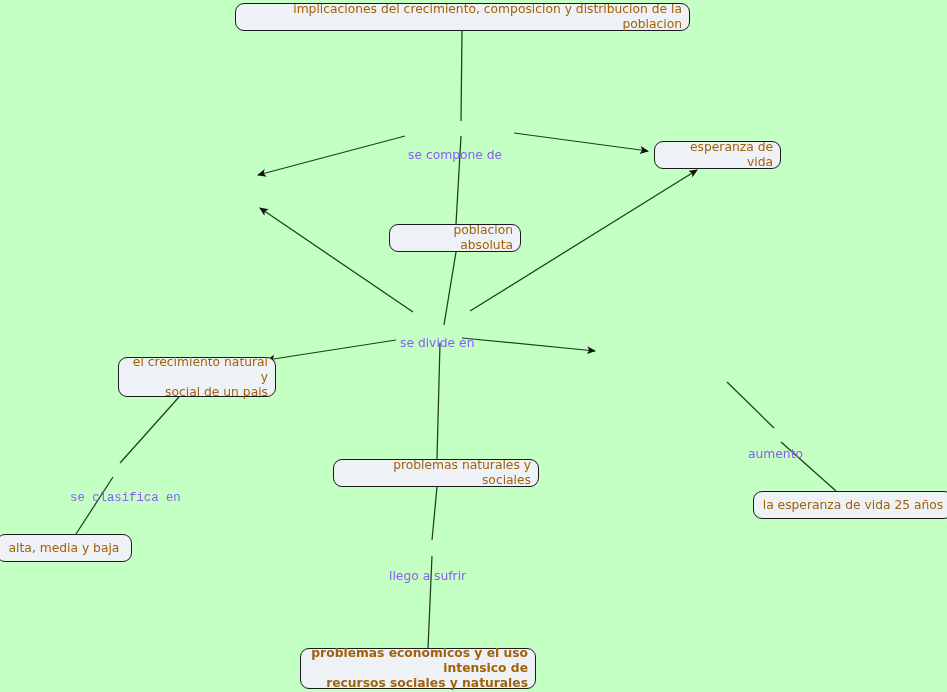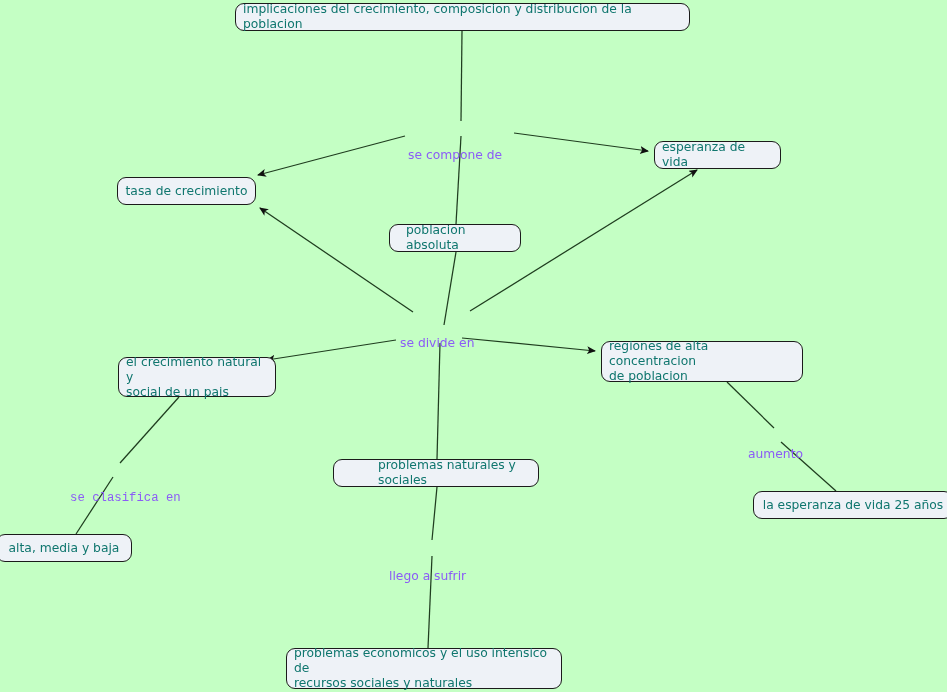--- a/index.html
+++ b/index.html
@@ -27,22 +27,22 @@
   }
   .node {
     position: absolute;
     box-sizing: border-box;
     background: #eef2f7;
     border: 1.4px solid #1b1b1b;
     border-radius: 9px;
     display: flex;
     align-items: center;
     justify-content: center;
-    text-align: left;
-    color: #0f766e;
+    text-align: right;
+    color: #a16207;
     font-size: 12.3px;
     line-height: 15px;
     padding: 2px 7px;
     white-space: pre-line;
   }
   .link-label {
     position: absolute;
     color: #8b5cf6;
     font-size: 12.3px;
     line-height: 14px;
@@ -95,37 +95,34 @@
       <line x1="437" y1="487" x2="432" y2="540"></line>
 
       <line x1="432" y1="556" x2="428" y2="648"></line>
     </g>
   </svg>
 
   <div class="node" style="left:235px; top:3px; width:455px; height:28px;">implicaciones del crecimiento, composicion y distribucion de la poblacion</div>
 
   <div class="node" style="left:654px; top:141px; width:127px; height:28px;">esperanza de vida</div>
 
-  <div class="node" style="left:117px; top:177px; width:139px; height:28px;">tasa de crecimiento</div>
 
   <div class="node" style="left:389px; top:224px; width:132px; height:28px;padding-left:16px;">poblacion absoluta</div>
 
   <div class="node" style="left:118px; top:357px; width:158px; height:40px;">el crecimiento natural y
 social de un pais</div>
 
-  <div class="node" style="left:601px; top:341px; width:202px; height:41px;">regiones de alta concentracion
-de poblacion</div>
 
   <div class="node" style="left:333px; top:459px; width:206px; height:28px;padding-left:44px;">problemas naturales y sociales</div>
 
   <div class="node" style="left:753px; top:491px; width:200px; height:28px;">la esperanza de vida 25 años</div>
 
   <div class="node" style="left:-4px; top:534px; width:136px; height:28px;">alta, media y baja</div>
 
-  <div class="node" style="left:286px; top:648px; width:276px; height:41px;">problemas economicos y el uso intensico de
+  <div class="node" style="left:300px; top:648px; width:236px; height:41px;font-weight:bold;">problemas economicos y el uso intensico de
 recursos sociales y naturales</div>
 
   <div class="link-label" style="left:408px; top:121px;">se compone de</div>
 
   <div class="link-label" style="left:400px; top:309px;">se divide en</div>
 
   <div class="link-label" style="left:748px; top:420px;">aumento</div>
 
   <div class="link-label" style="left:70px; top:464px;font-family:Liberation Mono, monospace;">se clasifica en</div>
 

